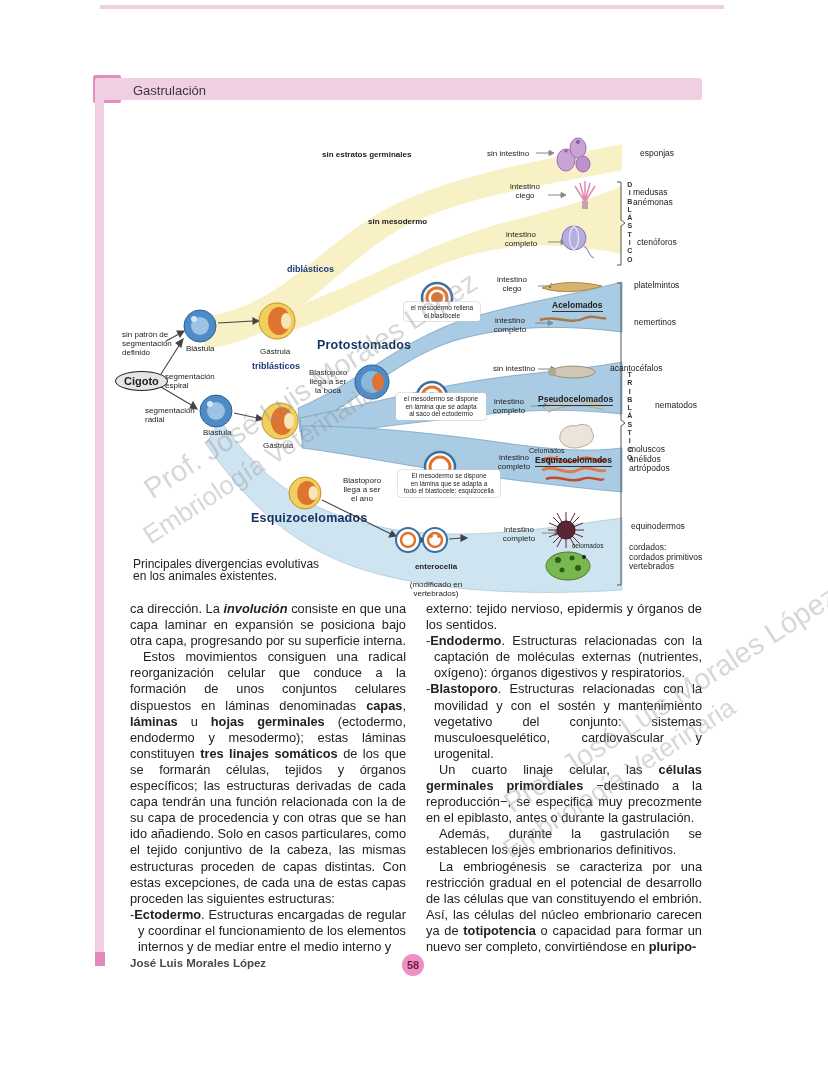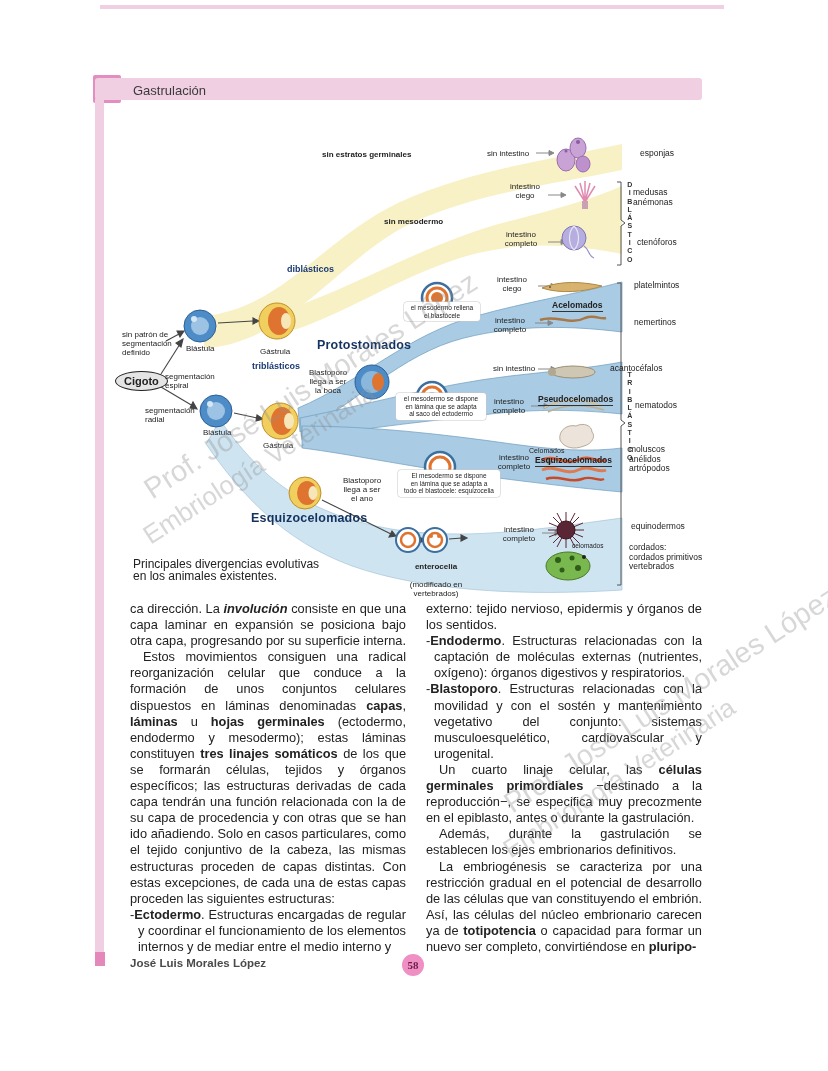--- a/index.html
+++ b/index.html
@@ -10,21 +10,21 @@
   .top-sliver{position:absolute;left:100px;top:5px;width:624px;height:4px;background:#f1cfe3;}
   .side-strip{position:absolute;left:95px;top:99px;width:9px;height:854px;background:#f1cfe3;}
   .side-strip-end{position:absolute;left:95px;top:952px;width:10px;height:14px;background:#e487bb;}
   .header-bar{position:absolute;left:95px;top:78px;width:607px;height:22px;background:#f1cfe3;border-radius:3px;}
   .chapter-sq{position:absolute;left:93px;top:75px;width:28px;height:28px;background:#e38ec0;border-radius:2px;
               display:flex;align-items:center;justify-content:center;font-weight:bold;font-size:15px;color:#333;}
   .chapter-title{position:absolute;left:133px;top:83px;font-size:13px;color:#3a3a3a;}
 
   .footer-author{position:absolute;left:130px;top:957px;font-size:11.5px;font-weight:bold;color:#4a4a4a;}
   .page-circle{position:absolute;left:402px;top:954px;width:22px;height:22px;border-radius:50%;background:#ef8fc4;
-               color:#6b1d45;font-weight:bold;font-size:11px;display:flex;align-items:center;justify-content:center;font-family:Liberation Serif, serif;}
+               color:#6b1d45;font-weight:bold;font-size:11px;display:flex;align-items:center;justify-content:center;}
 
   
   .wm{position:absolute;transform:rotate(-33deg);transform-origin:left top;color:#8f8f8f;opacity:.35;
       pointer-events:none;white-space:nowrap;z-index:50;}
   .wm .l1{font-size:29px;}
   .wm .l2{font-size:26px;margin-top:6px;margin-left:-26px;}
   .wm1{left:138px;top:478px;}
   .wm2{left:498px;top:792px;}
 
   
@@ -231,21 +231,21 @@
       </g>
     </svg>
 
     <div class="dl bld" style="left:214px;top:30px;">sin estratos germinales</div>
     <div class="dl" style="left:379px;top:29px;">sin intestino</div>
     <div class="dl taxa" style="left:532px;top:29px;">esponjas</div>
     <div class="dl c" style="left:396px;top:62px;width:42px;">intestino
 ciego</div>
     <div class="dl taxa" style="left:525px;top:68px;">medusas
 anémonas</div>
-    <div class="dl bld" style="left:276px;top:97px;">sin mesodermo</div>
+    <div class="dl bld" style="left:260px;top:97px;">sin mesodermo</div>
     <div class="dl c" style="left:391px;top:110px;width:44px;">intestino
 completo</div>
     <div class="dl taxa" style="left:529px;top:118px;">ctenóforos</div>
     <div class="dl vert" style="left:519px;top:61px;">D
 I
 B
 L
 Á
 S
 T
@@ -280,21 +280,21 @@
 completo</div>
     <div class="dl taxa" style="left:526px;top:198px;">nemertinos</div>
     <div class="dl" style="left:385px;top:244px;">sin intestino</div>
     <div class="dl taxa" style="left:502px;top:244px;">acantocéfalos</div>
     <div class="dl grp" style="left:430px;top:275px;">Pseudocelomados</div>
     <div class="note" style="left:288px;top:273px;width:84px;">el mesodermo se dispone
 en lámina que se adapta
 al saco del ectodermo</div>
     <div class="dl c" style="left:379px;top:277px;width:44px;">intestino
 completo</div>
-    <div class="dl taxa" style="left:527px;top:281px;">nematodos</div>
+    <div class="dl taxa" style="left:547px;top:281px;">nematodos</div>
     <div class="dl vert" style="left:519px;top:251px;">T
 R
 I
 B
 L
 Á
 S
 T
 I
 C

